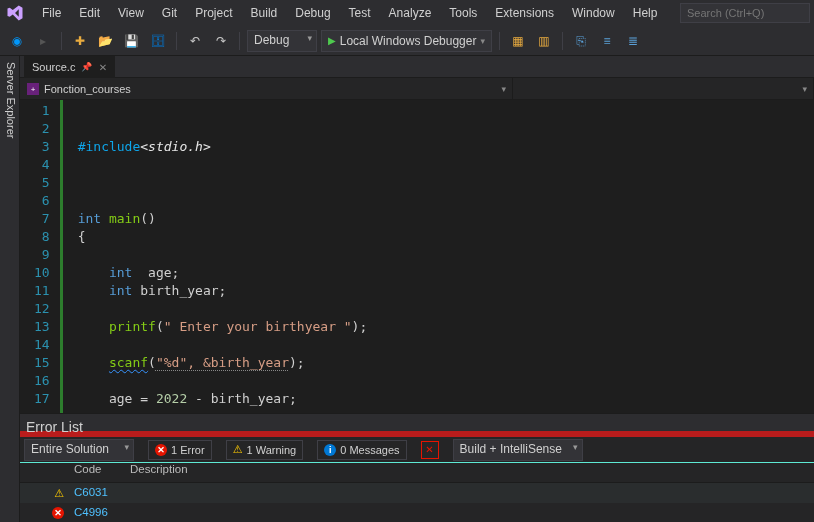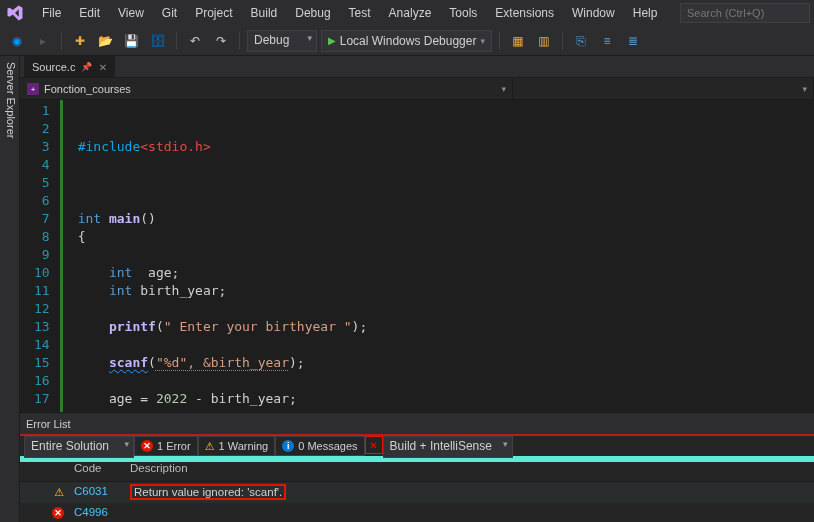--- a/index.html
+++ b/index.html
@@ -171,43 +171,43 @@
   .codemark .mk { height:18px; }
   .code-area {
     flex:1;
     padding:2px 4px;
     white-space:pre;
     overflow:auto;
   }
   .code-line{ height:18px; line-height:18px; position:relative;}
   .kw { color:#569cd6; }
   .inc { color:#0ea5e9; }
-  .lib { color:#ef4444; }
-  .fn { color:#c4b5fd;font-weight:bold; }
+  .lib { color:#e5e5e5;font-style:italic; }
+  .fn { color:#84cc16; }
   .str { color:#d69d85; }
   .num { color:#b5cea8; }
   .warn-und { text-decoration: underline wavy #3794ff 1px; text-underline-offset:2px;}
   .err-und { text-decoration: underline dotted #888 1px; text-underline-offset:3px;}
 
   .splitter { height:4px; background:#2d2d30; border-top:1px solid #1c1c1c; }
 
   .errorlist-hdr {
     height:20px;
     background:#2d2d30;
     padding:2px 6px;
-    font-size:11px;
-    border-bottom:2px solid #b91c1c;
+    font-size:14px;
+    border-bottom:6px solid #b91c1c;
   }
   .errorlist-toolbar{
-    display:flex; align-items:flex-start;
+    display:flex; align-items:center;
     background:#252526;
     height:26px;
     padding:0 4px;
-    gap:0;
-    border-bottom:6px solid #5eead4;
+    gap:14px;
+    border-bottom:1px solid #5eead4;
   }
   .pill{
     display:flex;align-items:center;
     border:1px solid #3f3f46;
     padding:1px 6px;
     height:20px;
     font-size:11px;
     gap:4px;
   }
   .err-circle{width:12px;height:12px;border-radius:50%;background:#e51400;color:#fff;font-size:9px;display:flex;align-items:center;justify-content:center;font-weight:bold;}
@@ -393,21 +393,20 @@
         <div class="col-icon"></div>
         <div class="col-code">Code</div>
         <div class="col-desc">Description</div>
       </div>
       <div id="errrows">
           <div class="et-row row-sel">
             <div class="row-icon">
               <span class="warn-tri">⚠</span>
             </div>
             <div class="row-code">C6031</div>
-            <div class="row-desc"><span class="hl-red">Return value ignored: 'scanf'.</span></div>
           </div>
           <div class="et-row">
             <div class="row-icon">
               <span class="err-circle">✕</span>
             </div>
             <div class="row-code">C4996</div>
           </div>
         </div>
     </div>
   </div>

